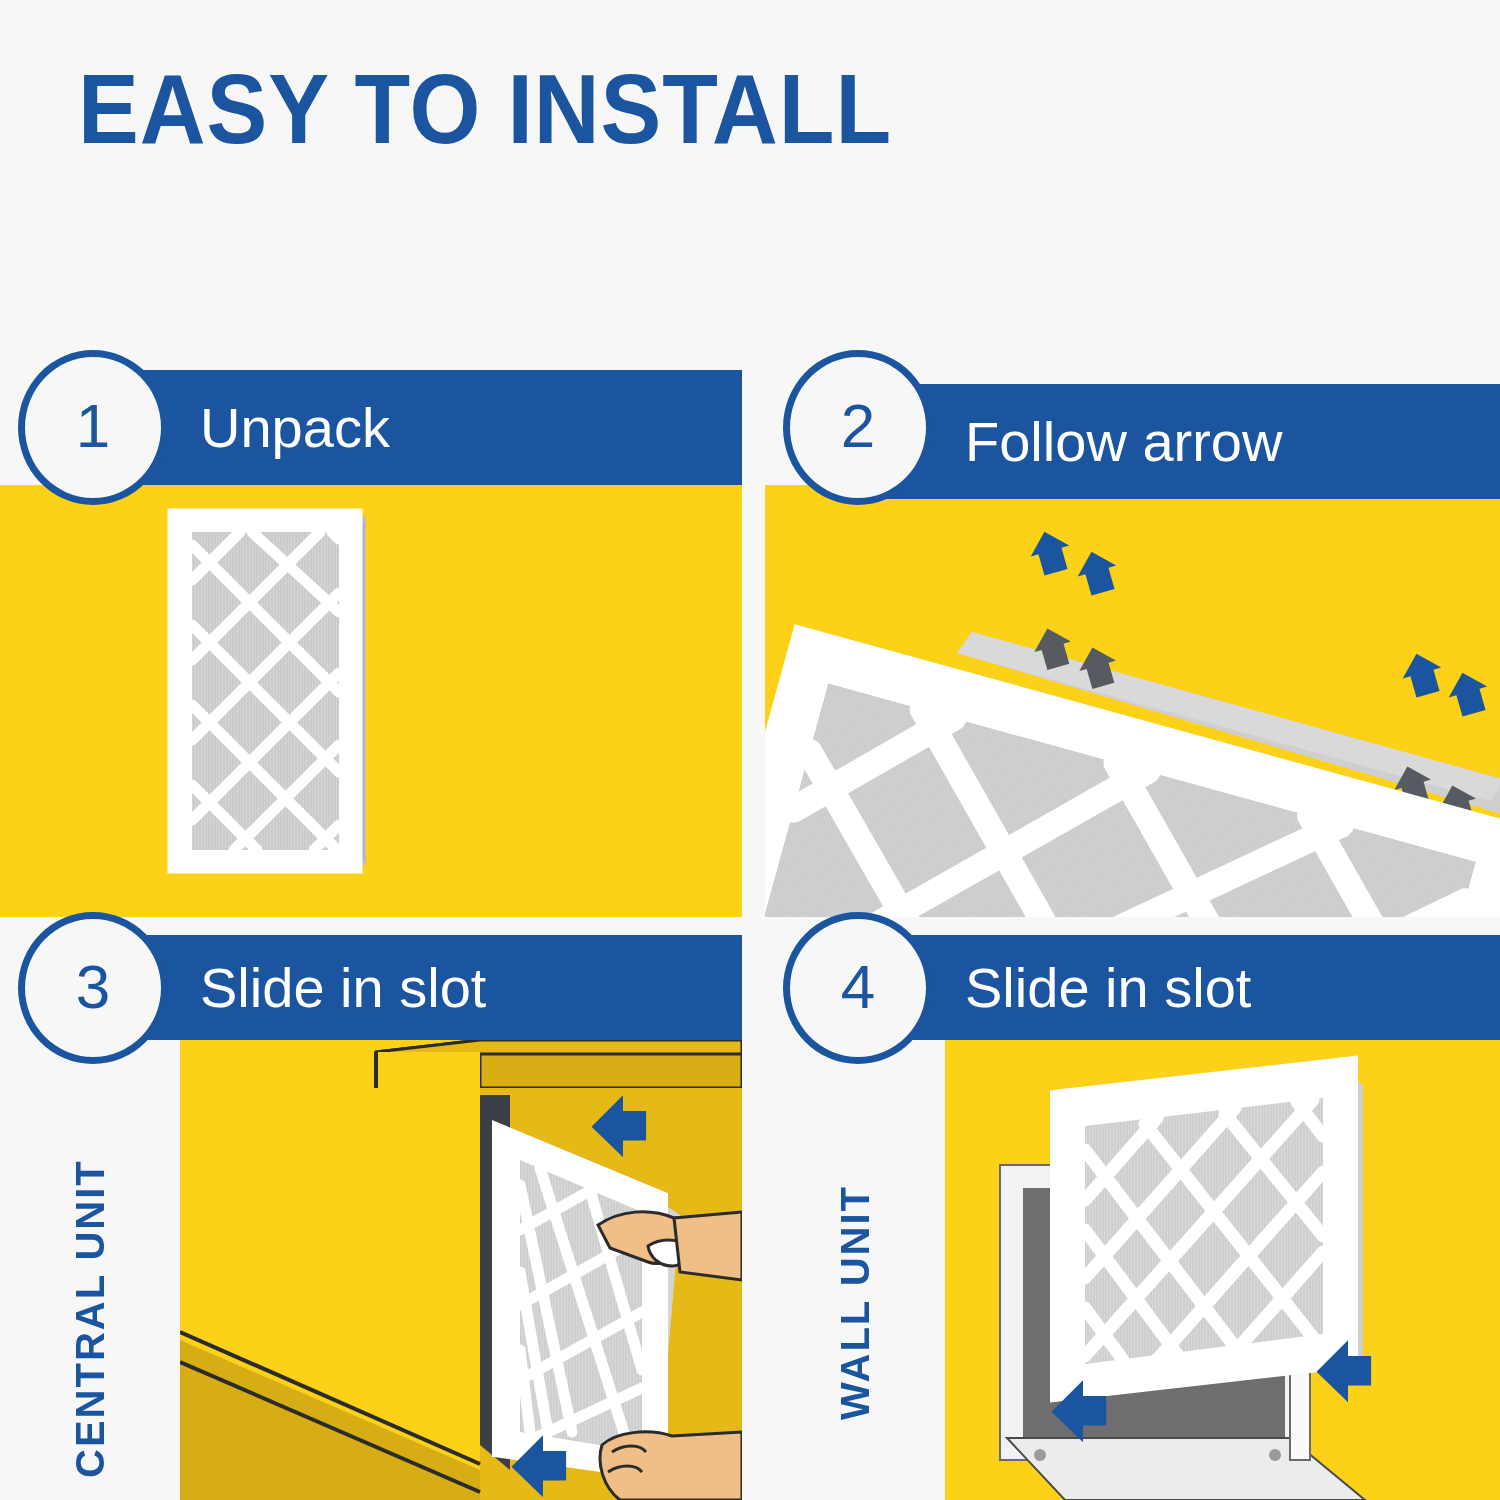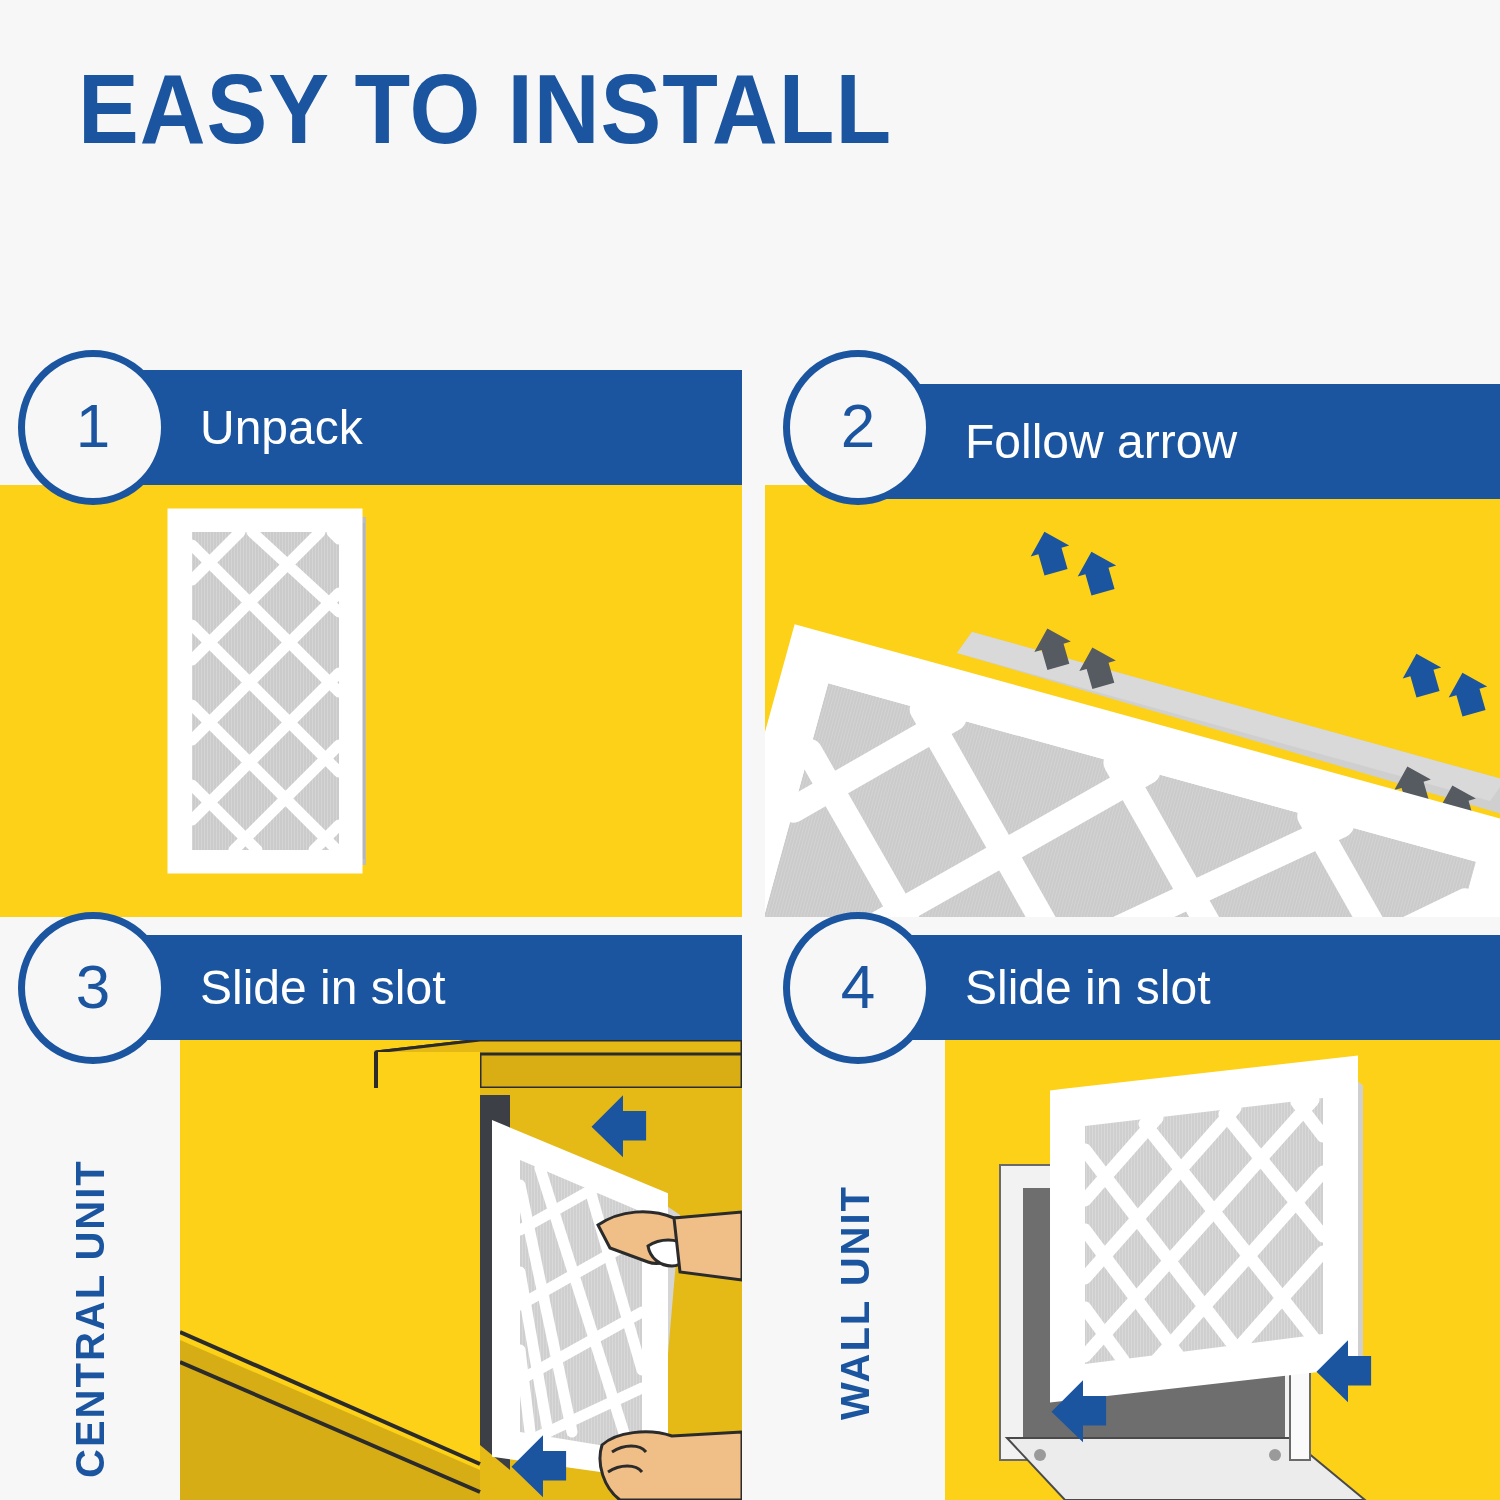--- a/index.html
+++ b/index.html
@@ -28,21 +28,21 @@
 
   
   .panel{position:absolute;overflow:hidden;}
   .hdr{
     position:absolute;
     background:#1B55A0;
     display:flex;align-items:center;
   }
   .hdr-label{
     color:#FFFFFF;
-    font-size:48px;
+    font-size:56px;
     font-weight:400;
     white-space:nowrap;
     line-height:1;
   }
   .badge{
     position:absolute;
     border-radius:50%;
     background:#F7F7F7;
     border:7px solid #1B55A0;
     display:flex;align-items:center;justify-content:center;

